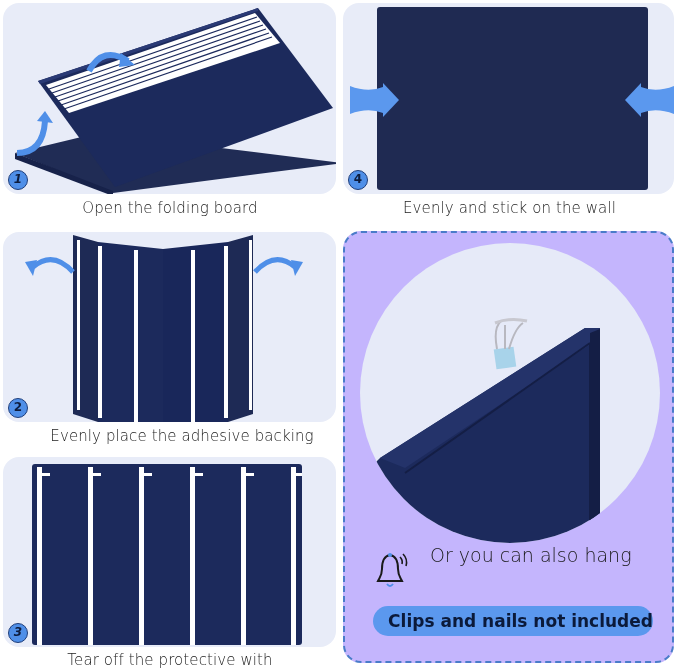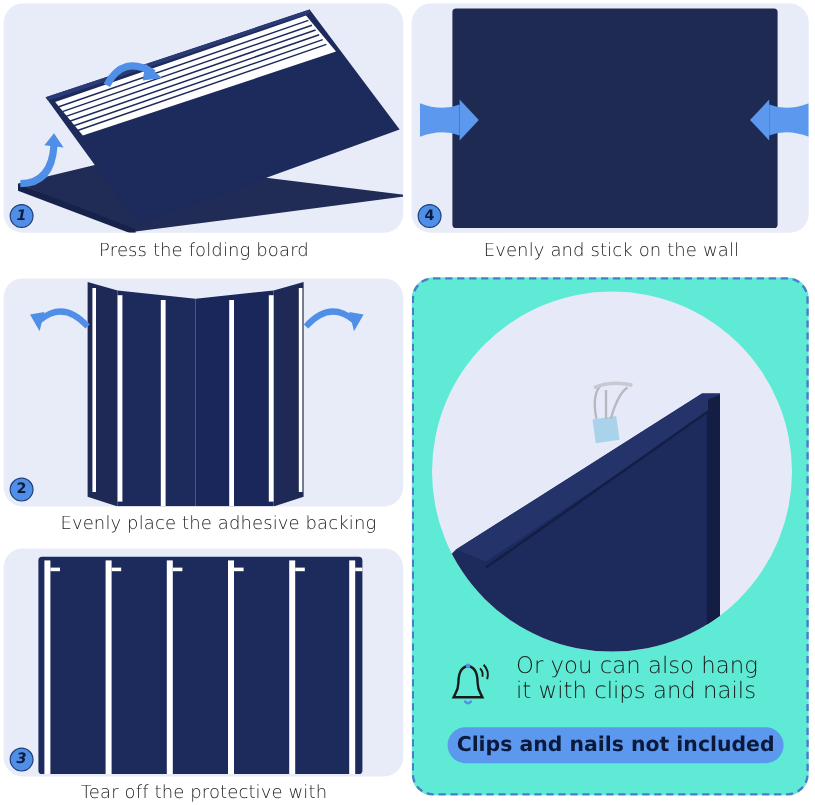--- a/index.html
+++ b/index.html
@@ -35,42 +35,42 @@
     text-align: center;
   }
   .svgfill { position: absolute; left: 0; top: 0; }
 
   
   .dashed-box {
     position: absolute;
     left: 343px; top: 231px; width: 331px; height: 432px;
     border: 2px dashed #4a7cc9;
     border-radius: 18px;
-    background: #5eead4;
+    background: #c4b5fd;
     overflow: hidden;
   }
   .note {
     position: absolute;
     left: 85px; top: 312px;
     font-weight: 300;
     font-size: 19px;
     line-height: 21px;
     color: #1a1a1a;
   }
   .pill {
     position: absolute;
     left: 28px; top: 373px;
     width: 280px; height: 30px;
     border-radius: 15px;
     background: #5b98ee;
     color: #0b1a3a;
     font-weight: bold;
     font-size: 17px;
     line-height: 30px;
-    text-align: center;
+    text-align: right;
   }
 </style>
 </head>
 <body>
 
 <div class="panel" style="left:3px; top:3px; width:333px; height:191px;">
   <svg class="svgfill" width="333" height="191">
     <polygon points="12,150 95,130 340,160 110,190" fill="#202c55"></polygon>
     <polygon points="12,150 12,156 110,193 110,188" fill="#17224a"></polygon>
     <polygon points="35,78 255,5 330,105 112,184" fill="#1c2a5c"></polygon>
@@ -84,21 +84,21 @@
       <line x1="58" y1="102" x2="266" y2="30"></line>
       <line x1="61" y1="106" x2="269" y2="34"></line>
     </g>
     <path d="M86,68 Q100,42 125,58" stroke="#4f8fe8" stroke-width="6" fill="none"></path>
     <polygon points="118,50 132,62 116,64" fill="#4f8fe8"></polygon>
     <path d="M14,150 Q40,150 42,118" stroke="#4f8fe8" stroke-width="6" fill="none"></path>
     <polygon points="34,118 42,108 50,120" fill="#4f8fe8"></polygon>
   </svg>
   <div class="badge" style="left:5px; top:167px;">1</div>
 </div>
-<div class="caption" style="left:0; top:199px; width:340px;">Press the folding board</div>
+<div class="caption" style="left:0; top:199px; width:340px;">Open the folding board</div>
 
 <div class="panel" style="left:343px; top:3px; width:331px; height:191px;">
   <div style="position:absolute; left:34px; top:4px; width:271px; height:183px; background:#1f2a52; border-radius:3px;"></div>
   <svg class="svgfill" width="331" height="191">
     <g>
       <path d="M7,83 Q25,90 40,84 L40,110 Q25,104 7,111 Z" fill="#5b98ee"></path>
       <polygon points="40,80 56,97 40,114" fill="#5b98ee"></polygon>
     </g>
     <g>
       <path d="M331,83 Q313,90 298,84 L298,110 Q313,104 331,111 Z" fill="#5b98ee"></path>
@@ -176,16 +176,15 @@
     </g>
   </svg>
   <svg style="position:absolute; left:30px; top:318px;" width="36" height="40" viewBox="0 0 36 40">
     <path d="M15,4 C8,5 7,12 7,18 C7,24 5,26 3,30 L27,30 C25,26 23,24 23,18 C23,12 22,5 15,4 Z" fill="none" stroke="#1a1a1a" stroke-width="2"></path>
     <circle cx="15" cy="4" r="2" fill="#4f8fe8"></circle>
     <path d="M12,33 Q15,37 18,33" stroke="#4f8fe8" stroke-width="2" fill="none"></path>
     <path d="M25,6 Q28,9 27,13 M28,3 Q33,8 31,15" stroke="#1a1a1a" stroke-width="1.6" fill="none"></path>
   </svg>
   <div class="note">
     <div>Or you can also hang</div>
-    <div>it with clips and nails</div>
   </div>
   <div class="pill">Clips and nails not included</div>
 </div>
 
 </body></html>

